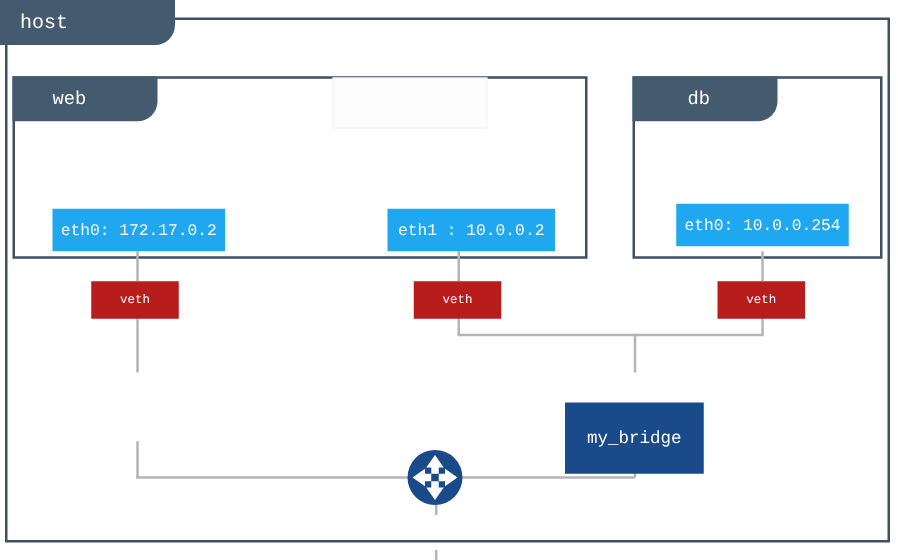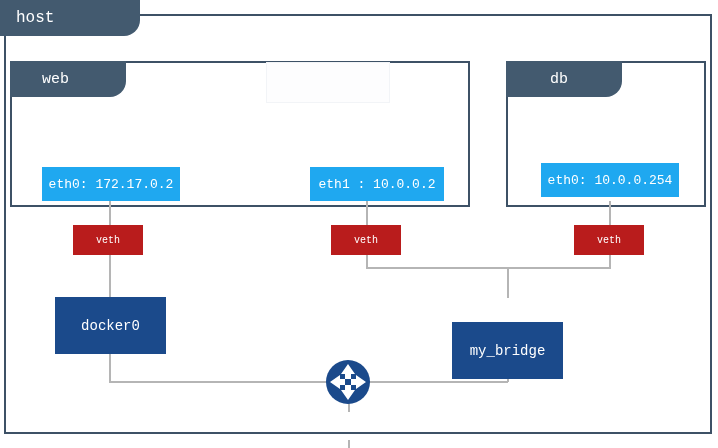--- a/index.html
+++ b/index.html
@@ -151,23 +151,20 @@
   </div>
 
   <div class="node veth" style="left:331px; top:225px; width:70px; height:30px;">
     <span>veth</span>
   </div>
 
   <div class="node veth" style="left:574px; top:225px; width:70px; height:30px;">
     <span>veth</span>
   </div>
 
-  <div class="node bridge" style="left:55px; top:297px; width:111px; height:57px;">
-    <span>docker0</span>
-  </div>
 
   <div class="node bridge" style="left:452px; top:297px; width:111px; height:57px;margin-top:25px;">
     <span>my_bridge</span>
   </div>
 
   <div class="router-icon" style="left:325px; top:359px;">
     <svg viewBox="0 0 46 46" width="46" height="46" aria-hidden="true">
       <circle cx="23" cy="23" r="22" fill="#1b4a8b"></circle>
 
       <path d="M23 5 L30 15 L26 15 L26 20 L20 20 L20 15 L16 15 Z" fill="#ffffff"></path>

